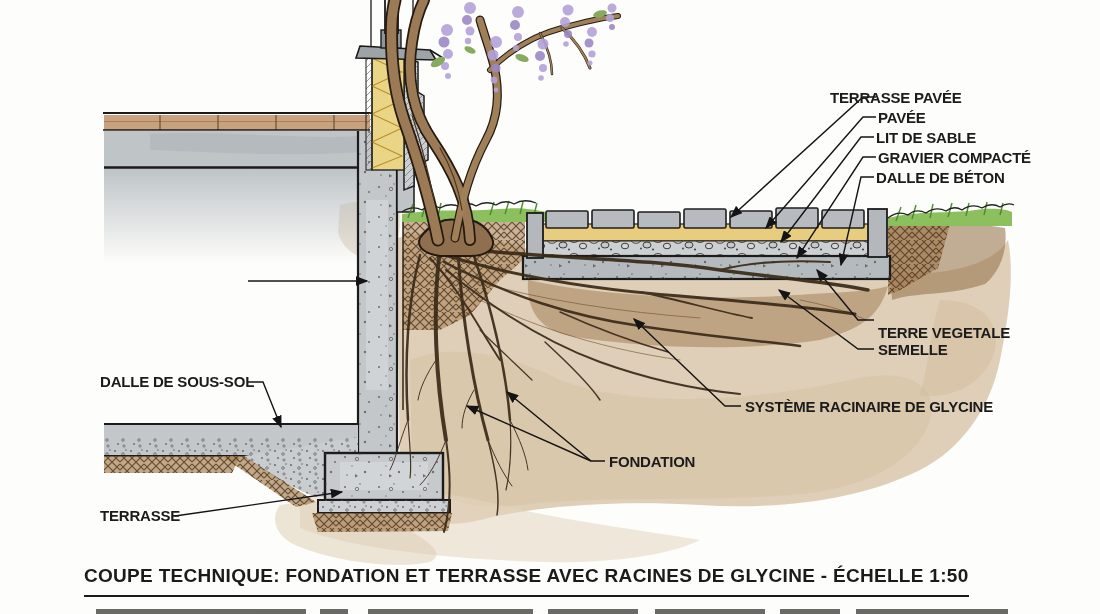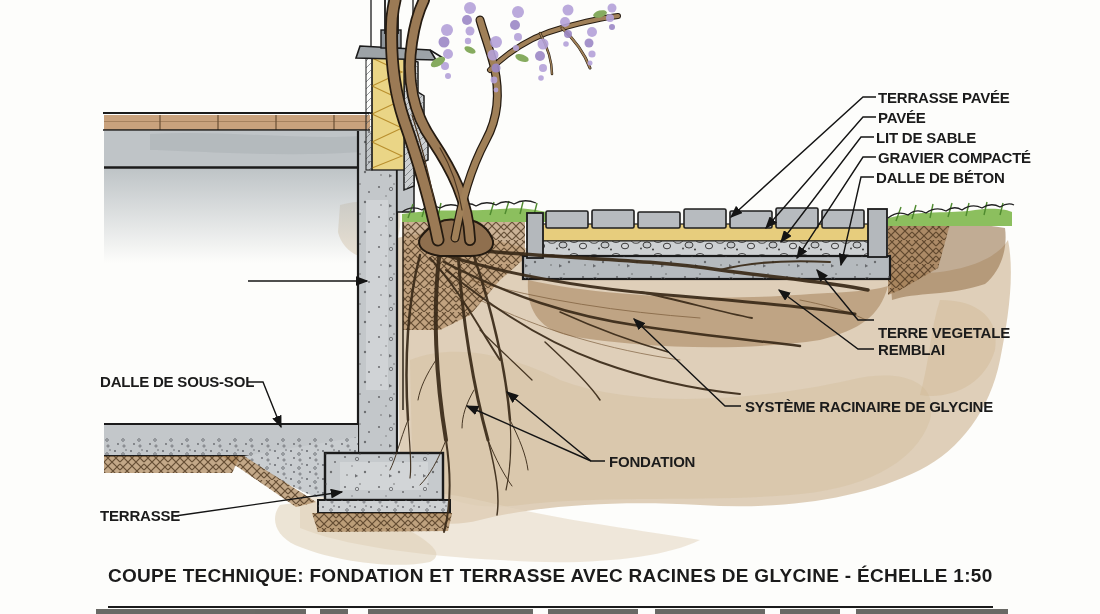--- a/index.html
+++ b/index.html
@@ -11,24 +11,24 @@
     background:var(--paper); overflow:hidden;
     font-family:"Liberation Sans", sans-serif;
   }
   #drawing{position:absolute;left:0;top:0;}
   .lbl{
     position:absolute; color:var(--ink);
     font:bold 15px/17px "Liberation Sans", sans-serif;
     letter-spacing:-0.2px; white-space:nowrap;
   }
   .title{
-    position:absolute; left:108px; top:565px;
+    position:absolute; left:84px; top:565px;
     font:bold 19px/22px "Liberation Sans", sans-serif;
     letter-spacing:0.3px; color:var(--ink);
-    border-bottom:2.5px solid var(--ink); padding-bottom:19px;
+    border-bottom:2.5px solid var(--ink); padding-bottom:8px;
     white-space:nowrap;
   }
 </style>
 </head>
 <body>
 
 <div id="stage">
 
   <svg id="drawing" width="1100" height="614" viewBox="0 0 1100 614">
     <defs>
@@ -362,27 +362,27 @@
       <rect x="548" y="609" width="90" height="5"></rect>
       <rect x="655" y="609" width="110" height="5"></rect>
       <rect x="780" y="609" width="60" height="5"></rect>
       <rect x="856" y="609" width="152" height="5"></rect>
     </g>
   </svg>
 
   <div class="lbl" style="left:100px;top:373px">DALLE DE SOUS-SOL</div>
   <div class="lbl" style="left:100px;top:507px">TERRASSE</div>
 
-  <div class="lbl" style="left:878px;top:89px">TERRASSE PAVÉE</div>
+  <div class="lbl" style="left:830px;top:89px">TERRASSE PAVÉE</div>
   <div class="lbl" style="left:878px;top:109px">PAVÉE</div>
   <div class="lbl" style="left:876px;top:129px">LIT DE SABLE</div>
   <div class="lbl" style="left:878px;top:149px">GRAVIER COMPACTÉ</div>
   <div class="lbl" style="left:876px;top:169px">DALLE DE BÉTON</div>
 
   <div class="lbl" style="left:878px;top:324px">TERRE VEGETALE</div>
-  <div class="lbl" style="left:878px;top:341px">REMBLAI</div>
+  <div class="lbl" style="left:878px;top:341px">SEMELLE</div>
   <div class="lbl" style="left:745px;top:398px">SYSTÈME RACINAIRE DE GLYCINE</div>
   <div class="lbl" style="left:609px;top:453px">
     <div>FONDATION</div>
   </div>
 
   <div class="title">COUPE TECHNIQUE: FONDATION ET TERRASSE AVEC RACINES DE GLYCINE - ÉCHELLE 1:50</div>
 </div>
 
 </body></html>

